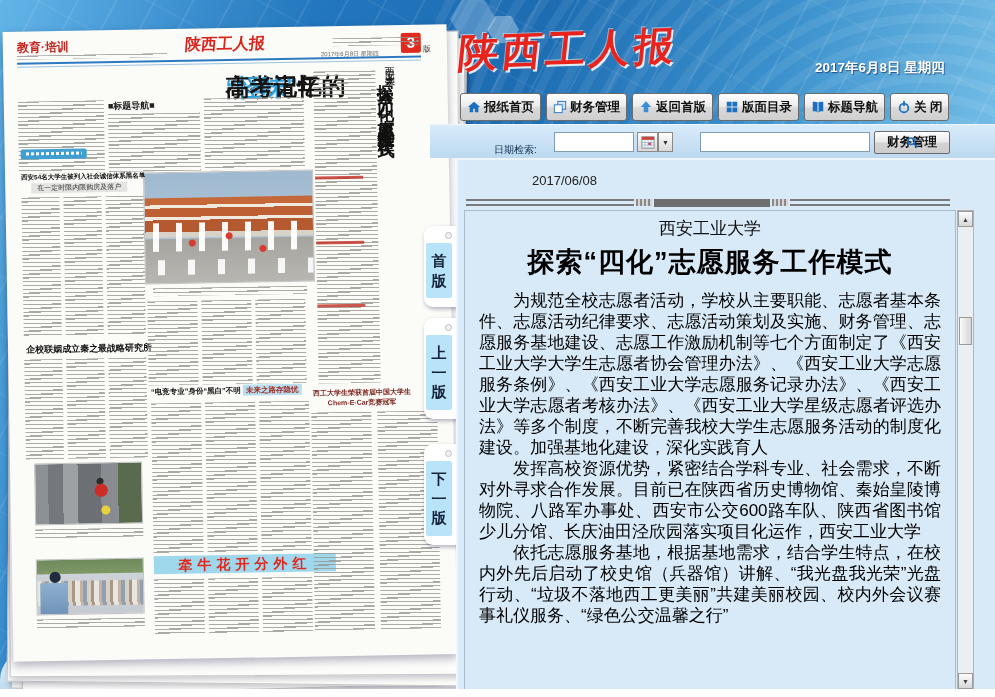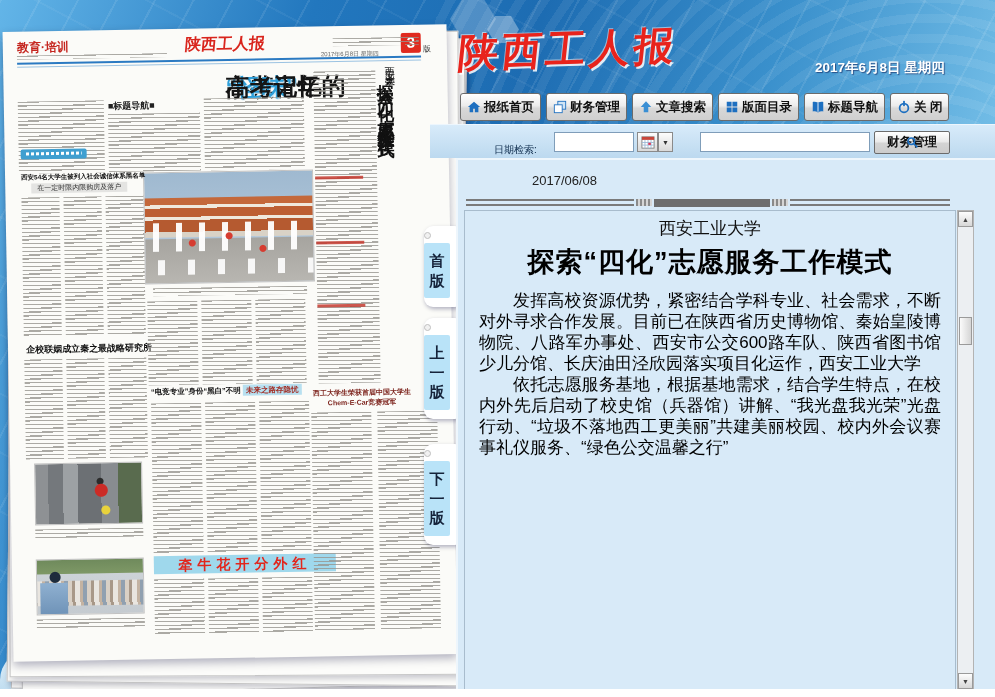--- a/index.html
+++ b/index.html
@@ -75,21 +75,21 @@
       linear-gradient(90deg,#8e9194 0 12%,#74787c 12% 26%,#9da1a4 26% 40%,#6c7074 40% 62%,#888c90 62% 78%,#596b4e 78% 100%)}
   .photo3{left:24px;top:528px;width:108px;height:56px;
     background:
       radial-gradient(circle 7px at 17% 32%,#1e2c3c 0 5px,transparent 6px),
       linear-gradient(180deg,#8fb0d0,#6f93b8) no-repeat 4% 100%/26% 58%,
       repeating-linear-gradient(90deg,#e9e5df 0 5px,#c4b3a2 5px 8px,#90a0b0 8px 12px,#d9d0c5 12px 16px,#a89888 16px 19px) no-repeat 100% 72%/100% 46%,
       linear-gradient(#6f8a5c,#7e9866) no-repeat 0 0/100% 26%,
       linear-gradient(#cfd5da,#c5cbd0)}
   
   .tab{position:absolute;left:424px;width:40px;z-index:3;background:#fff;border-radius:9px;
-    box-shadow:1px 2px 4px rgba(0,0,60,.3);display:flex;flex-direction:column;align-items:flex-start;padding:6px 0 9px;cursor:pointer}
+    box-shadow:1px 2px 4px rgba(0,0,60,.3);display:flex;flex-direction:column;align-items:flex-end;padding:6px 12px 9px;cursor:pointer}
   .pin{width:7px;height:7px;border:1px solid #bfbfbf;border-radius:50%;background:#f1f1f1;margin-bottom:4px}
   .tab-inner{background:#b9e3f8;width:26px;padding:8px 0;text-align:center;font-size:15px;font-weight:bold;
     color:#15233a;line-height:1.3;border-radius:2px;word-break:break-all}
   
   .logo{position:absolute;left:458px;top:22px;z-index:4;font-family:"DejaVu Serif",serif;font-size:40px;font-weight:bold;
     color:#e8231c;letter-spacing:4px;transform:rotate(-2deg) skewX(-8deg);white-space:nowrap;
     text-shadow:2px 2px 0 rgba(255,255,255,.85),-1px -1px 0 rgba(255,255,255,.5)}
   .logo-sub{position:absolute;left:463px;top:74px;z-index:4;font-family:"Liberation Serif",serif;font-size:15px;font-weight:bold;
     color:#fff;letter-spacing:2px;text-shadow:1px 1px 2px rgba(0,0,60,.45)}
   .hdr-date{position:absolute;left:815px;top:59px;z-index:4;color:#fff;font-size:13.5px;font-weight:bold;
@@ -252,21 +252,21 @@
       <svg width="14" height="14" viewBox="0 0 16 16">
           <rect x="5.5" y="1.5" width="9" height="9" fill="#cfe4f5" stroke="#1d6fc0"></rect>
           <rect x="1.5" y="5.5" width="9" height="9" fill="#fff" stroke="#1d6fc0"></rect>
         </svg>
       <span>财务管理</span>
     </div>
     <div class="btn">
       <svg width="14" height="14" viewBox="0 0 16 16">
           <path fill="#3a8fd4" d="M8 1.5 14 8h-3.4v6H5.4V8H2z"></path>
         </svg>
-      <span>文章搜索</span>
+      <span>返回首版</span>
     </div>
     <div class="btn">
       <svg width="14" height="14" viewBox="0 0 16 16">
           <path fill="#1d6fc0" d="M2 2h5.5v5.5H2zM8.5 2H14v5.5H8.5zM2 8.5h5.5V14H2zM8.5 8.5H14V14H8.5z"></path>
         </svg>
       <span>版面目录</span>
     </div>
     <div class="btn">
       <svg width="14" height="14" viewBox="0 0 16 16">
           <path fill="#1d6fc0" d="M8 3.2C6.2 1.9 3.6 1.7 2 2.2v11c1.6-.5 4.2-.3 6 1 1.8-1.3 4.4-1.5 6-1v-11c-1.6-.5-4.2-.3-6 1z"></path>
@@ -312,20 +312,21 @@
     <div class="div-wrap">
       <div class="dbl" style="width:168px"></div>
       <div class="dt" style="width:16px"></div>
       <div class="solid" style="width:116px"></div>
       <div class="dt" style="width:16px"></div>
       <div class="dbl" style="width:160px"></div>
     </div>
     <div class="scrollarea">
       <div class="art-subtitle">西安工业大学</div>
       <div class="art-title">探索“四化”志愿服务工作模式</div>
+      <p>为规范全校志愿者活动，学校从主要职能、志愿者基本条件、志愿活动纪律要求、志愿活动策划及实施、财务管理、志愿服务基地建设、志愿工作激励机制等七个方面制定了《西安工业大学大学生志愿者协会管理办法》、《西安工业大学志愿服务条例》、《西安工业大学志愿服务记录办法》、《西安工业大学志愿者考核办法》、《西安工业大学星级志愿者评选办法》等多个制度，不断完善我校大学生志愿服务活动的制度化建设。加强基地化建设，深化实践育人</p>
       <p>发挥高校资源优势，紧密结合学科专业、社会需求，不断对外寻求合作发展。目前已在陕西省历史博物馆、秦始皇陵博物院、八路军办事处、西安市公交600路车队、陕西省图书馆少儿分馆、长庆油田泾欣园落实项目化运作，西安工业大学</p>
       <p>依托志愿服务基地，根据基地需求，结合学生特点，在校内外先后启动了校史馆（兵器馆）讲解、“我光盘我光荣”光盘行动、“垃圾不落地西工更美丽”共建美丽校园、校内外会议赛事礼仪服务、“绿色公交温馨之行”</p>
     </div>
     <div class="sb">
       <div class="sb-btn sb-up">
           <span>▲</span>
         </div>
       <div class="sb-thumb"></div>
       <div class="sb-btn sb-down">
           <span>▼</span>

